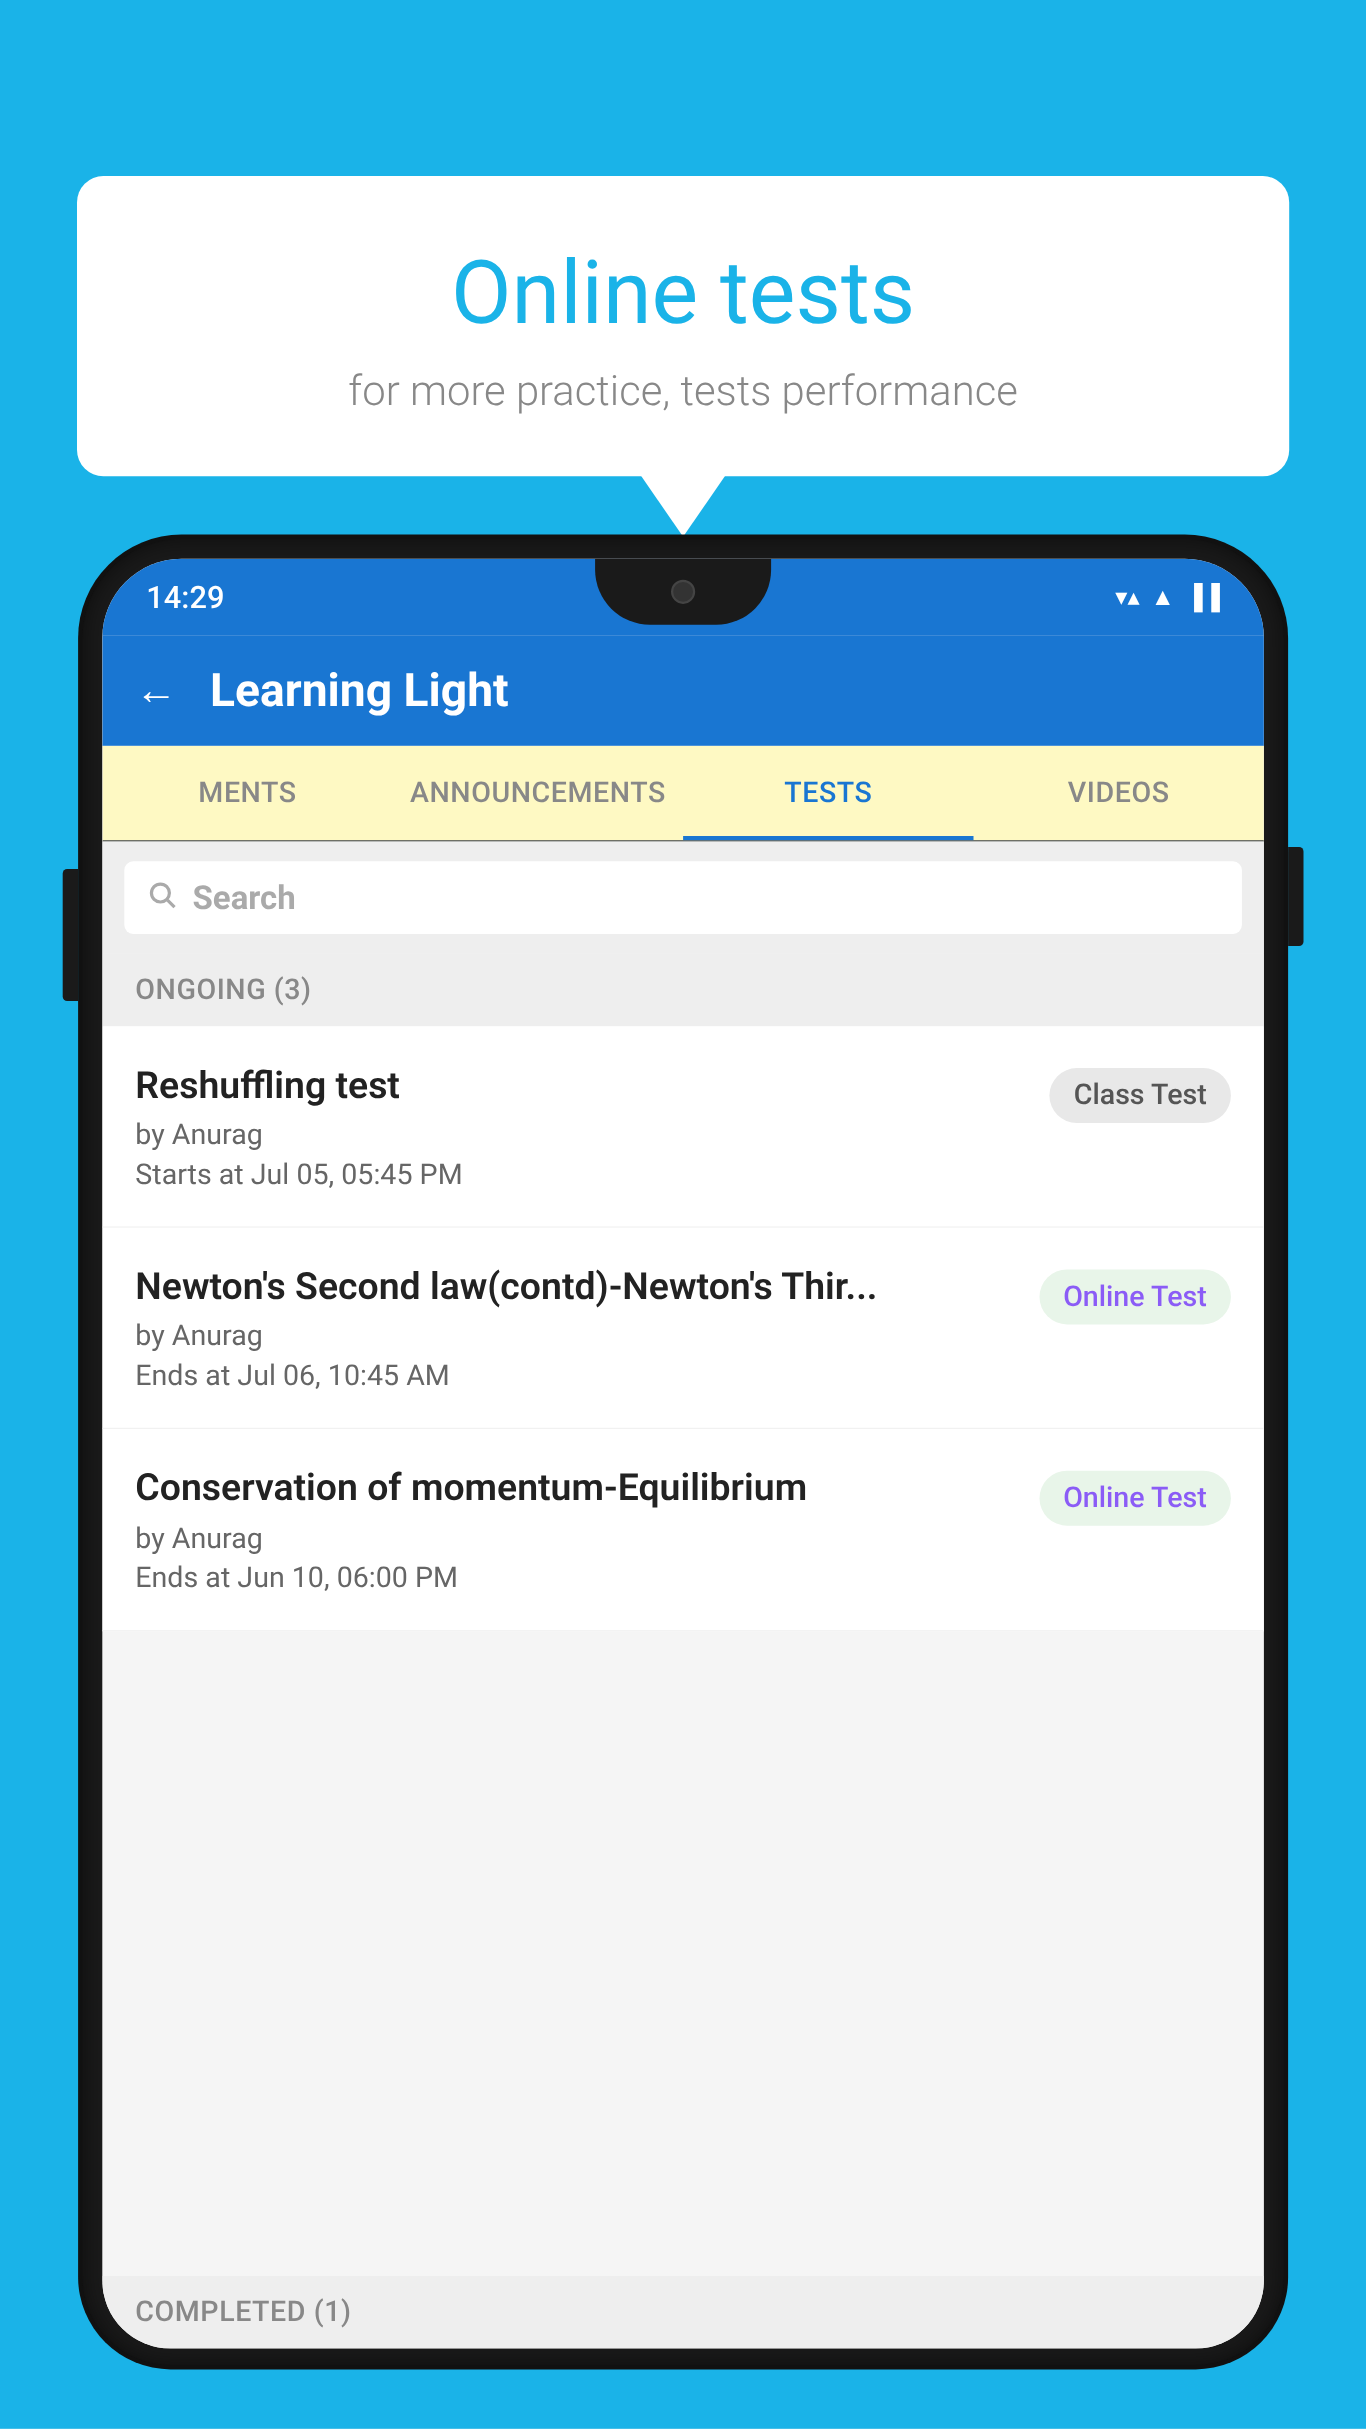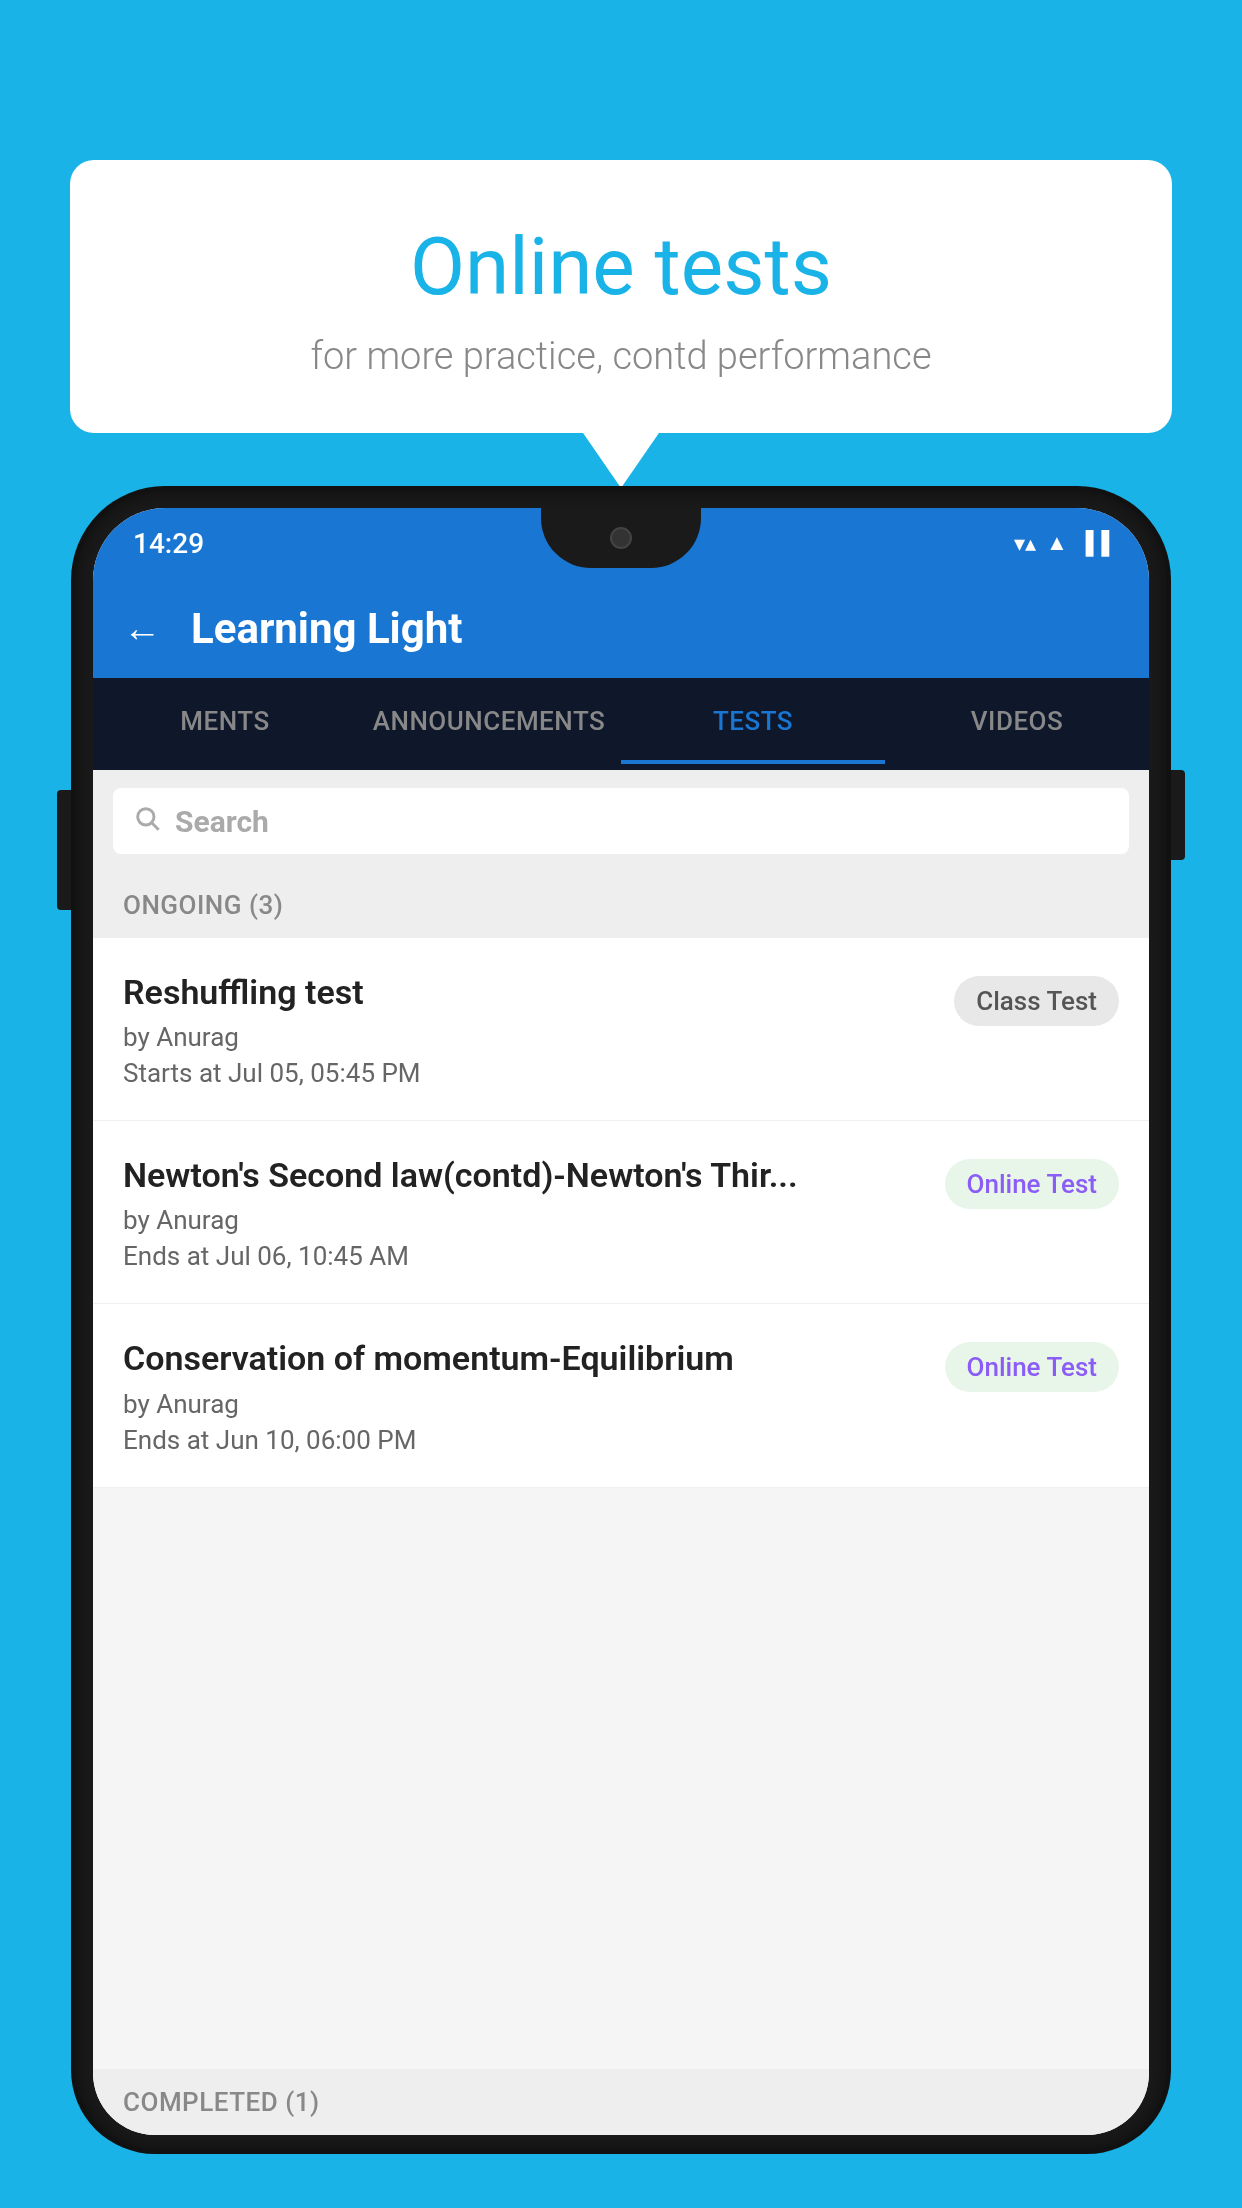--- a/index.html
+++ b/index.html
@@ -168,23 +168,23 @@
     }
 
     .app-bar-title {
       color: white;
       font-size: 42px;
       font-weight: 700;
     }
 
     
     .tabs-container {
-      background: #0f172a;
-      display: flex;
-      border-bottom: 6px solid #0f172a;
+      background: #fef9c3;
+      display: flex;
+      border-bottom: 1px solid #0f172a;
       overflow: hidden;
     }
 
     .tab {
       flex: 1;
       text-align: center;
       padding: 28px 10px;
       font-size: 26px;
       color: #888;
       font-weight: 500;
@@ -320,21 +320,21 @@
       height: calc(100% - 170px);
       position: relative;
     }
   </style>
 </head>
 <body>
 
 <div class="speech-bubble-container">
   <div class="speech-bubble">
     <div class="bubble-title">Online tests</div>
-    <div class="bubble-subtitle">for more practice, contd performance</div>
+    <div class="bubble-subtitle">for more practice, tests performance</div>
   </div>
 </div>
 
 <div class="phone-outer">
   <div class="phone-frame">
     <div class="phone-inner">
 
       <div class="status-bar">
         <span class="status-time">14:29</span>
         <div class="notch">

